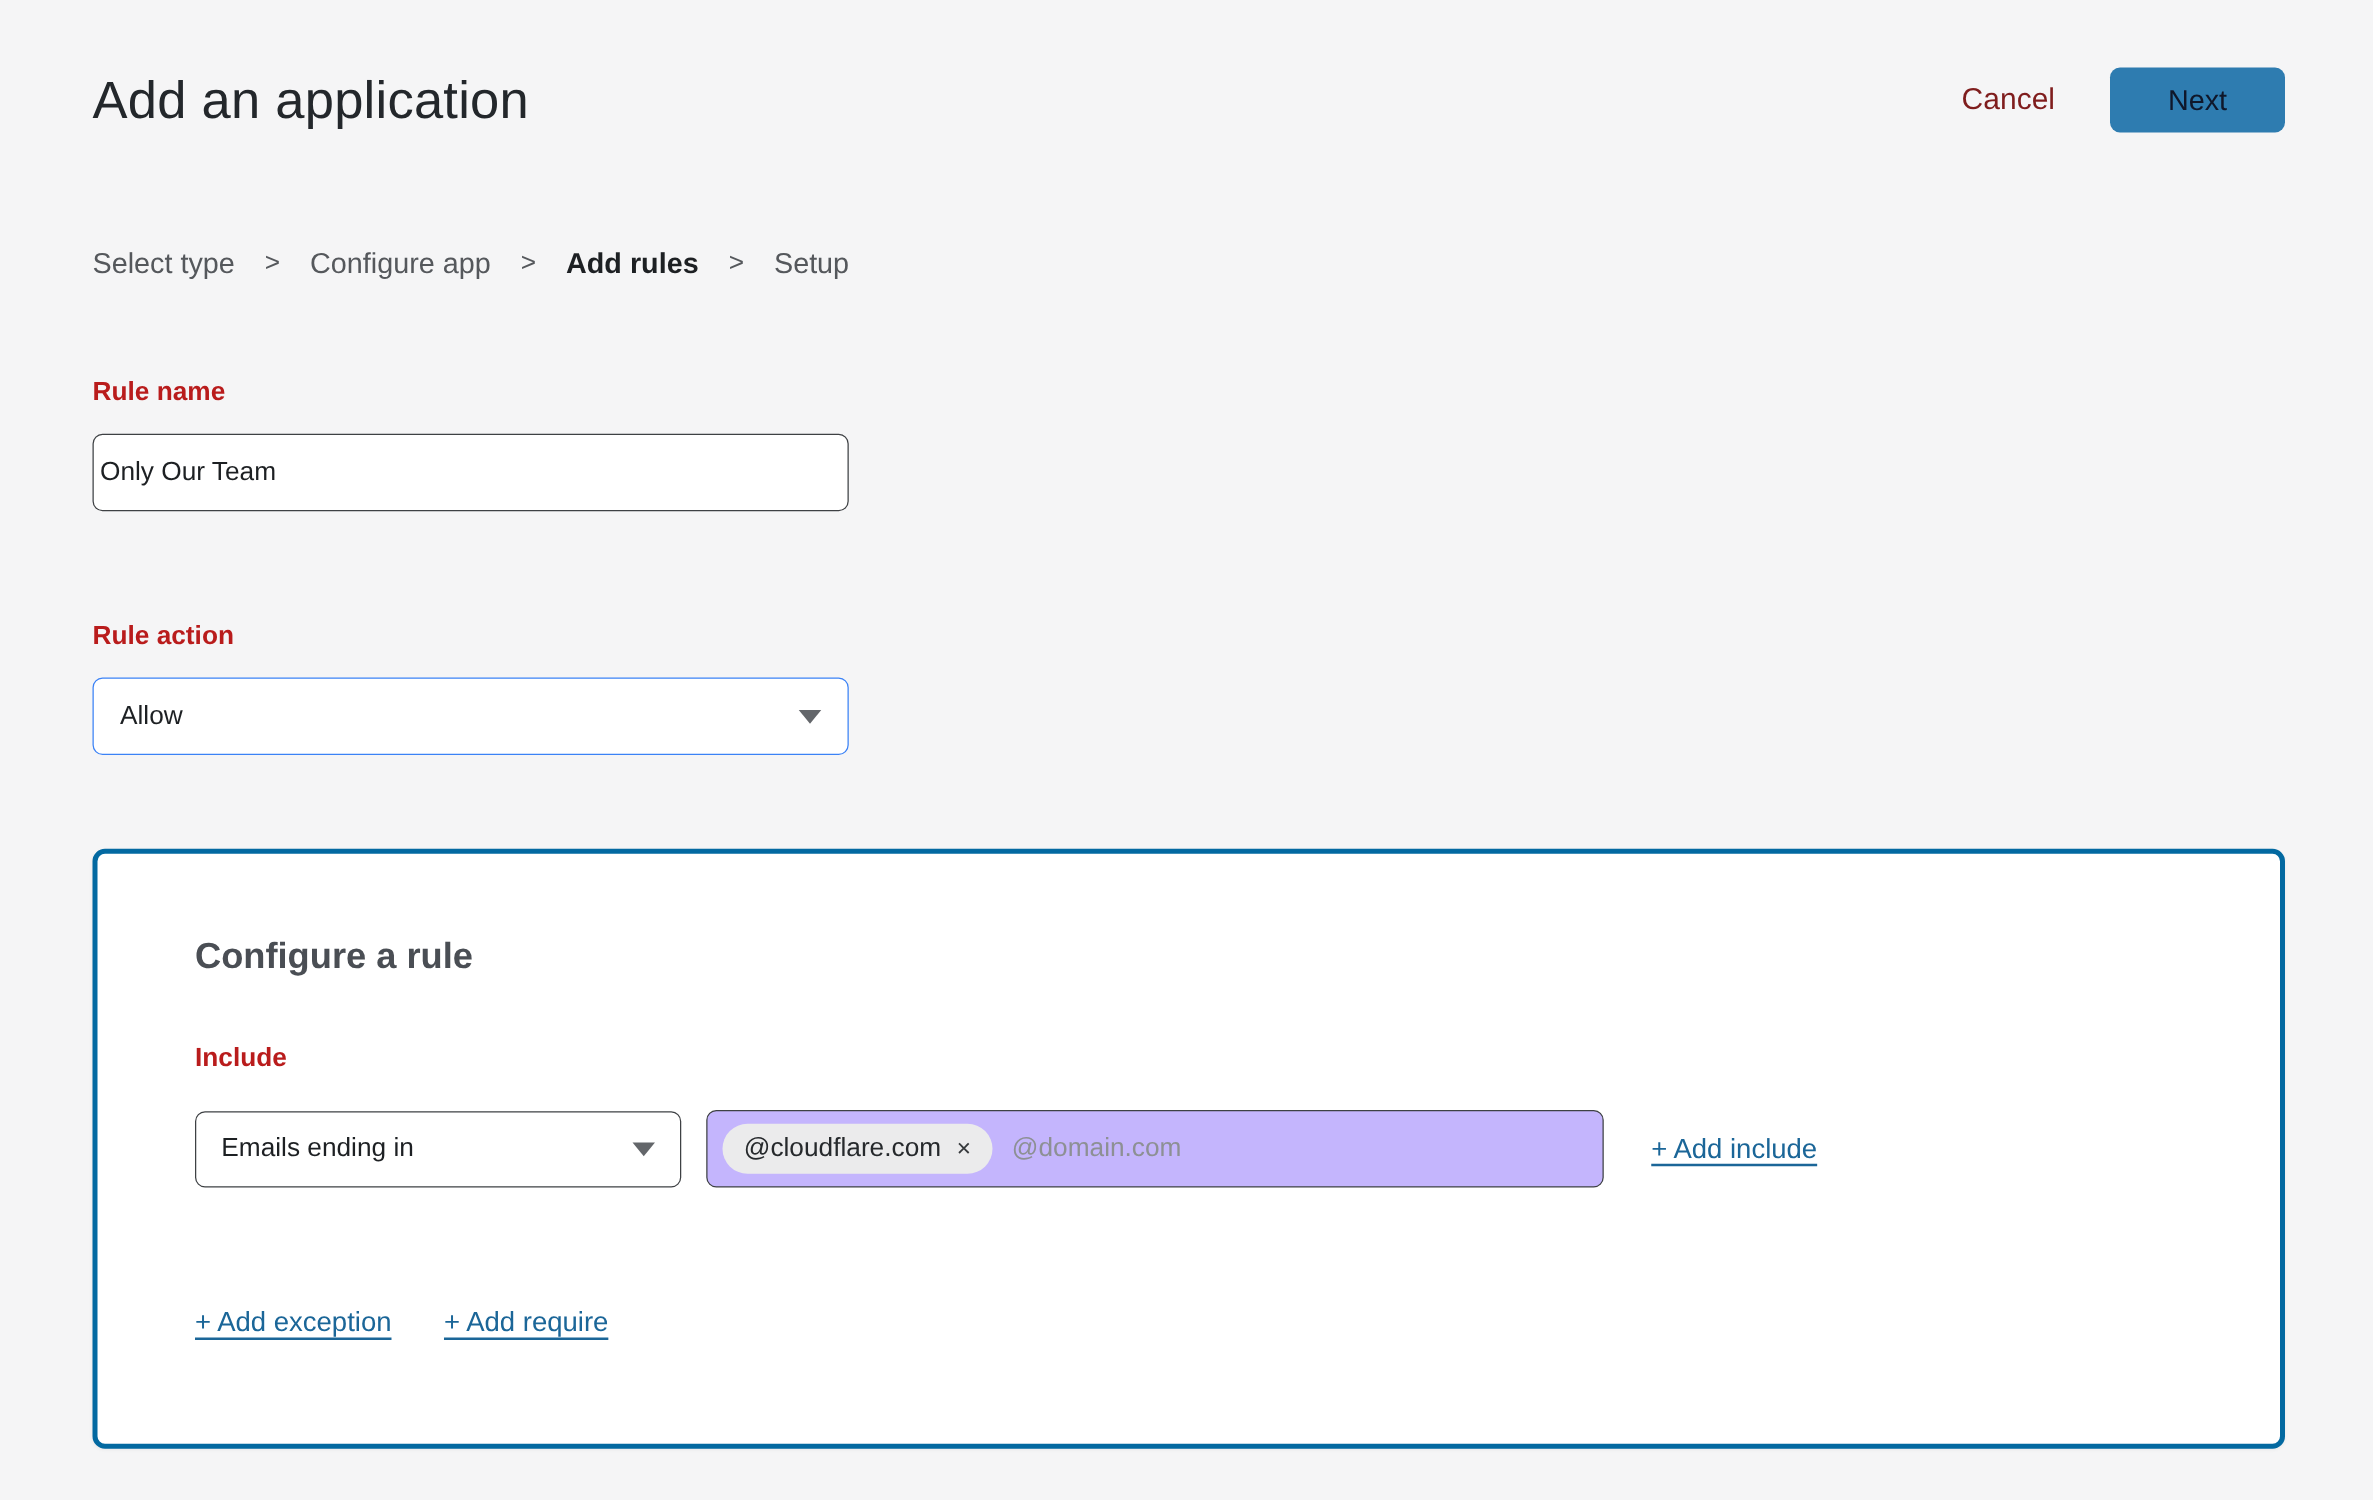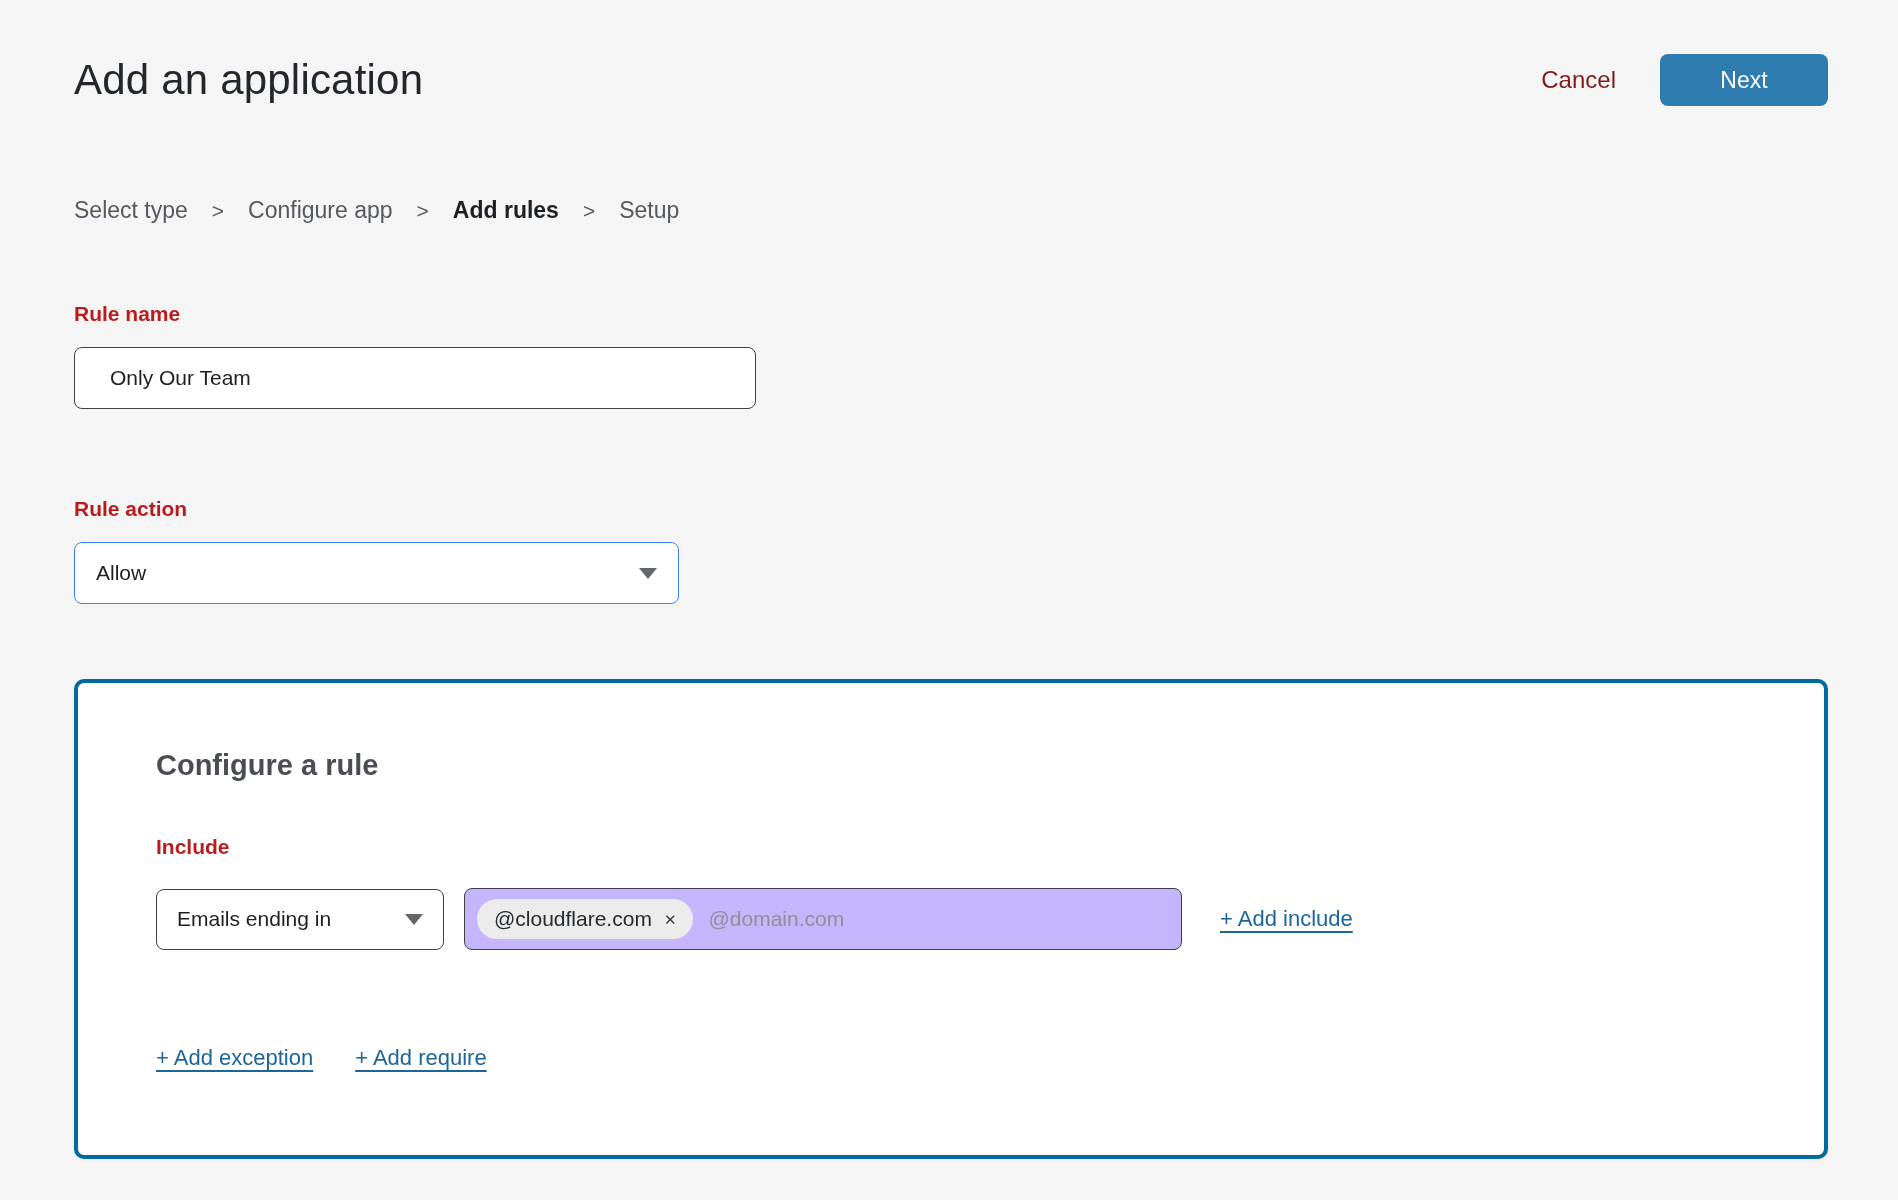--- a/index.html
+++ b/index.html
@@ -11,39 +11,39 @@
     overflow: hidden;
   }
   .page { padding: 54px 70px 0 74px; }
 
   
   .header-row { display: flex; justify-content: space-between; align-items: center; height: 52px; }
   .page-title { font-size: 42px; font-weight: 400; color: #23272b; line-height: 52px; letter-spacing: 0.2px; }
   .header-actions { display: flex; align-items: center; gap: 44px; }
   .cancel-link { font-size: 24px; color: #7f1d1d; text-decoration: none; cursor: pointer; }
   .next-button {
-    width: 168px; height: 52px; border: none; border-radius: 8px;
-    background: #2e7cb0; color: #ffffff; font-size: 23px;
+    width: 140px; height: 52px; border: none; border-radius: 8px;
+    background: #2e7cb0; color: #0f172a; font-size: 23px;
     font-family: inherit; cursor: pointer;
   }
 
   
   .breadcrumb { display: flex; align-items: center; gap: 24px; margin-top: 91px; font-size: 23px; line-height: 27px; color: #55585c; }
   .breadcrumb .crumb { cursor: default; }
   .breadcrumb .crumb.active { color: #1d2023; font-weight: 700; }
   .breadcrumb .sep { color: #55585c; font-size: 21px; }
 
   
   .field-label { font-size: 21px; font-weight: 700; color: #b91c1c; line-height: 26px; }
   .rule-name-label { margin-top: 77px; }
   .rule-action-label { margin-top: 87px; }
   .text-input {
-    display: block; margin-top: 20px; width: 682px; height: 62px;
+    display: block; margin-top: 20px; width: 605px; height: 62px;
     border: 1px solid #3e4144; border-radius: 8px; background: #ffffff;
-    font-size: 21px; font-family: inherit; color: #1d2023; padding: 0 35px; outline: none;
+    font-size: 21px; font-family: inherit; color: #1d2023; padding: 0 5px; outline: none;
   }
   .select-box {
     margin-top: 20px; width: 605px; height: 62px;
     border: 1px solid #3b82f6; border-radius: 8px; background: #ffffff;
     display: flex; align-items: center; justify-content: space-between;
     padding: 0 21px; font-size: 21px; color: #1d2023; cursor: pointer;
   }
   .caret-down {
     width: 0; height: 0;
     border-left: 9px solid transparent; border-right: 9px solid transparent;
@@ -55,21 +55,21 @@
     margin-top: 75px; width: 1754px;
     background: #ffffff; border: 4px solid #0369a1; border-radius: 10px;
     box-shadow: 0 1px 3px rgba(0,0,0,0.05);
     padding: 67px 60px 84px 78px;
   }
   .card-title { font-size: 29px; font-weight: 700; color: #4a4e54; line-height: 31px; }
   .include-label { margin-top: 53px; }
 
   .include-row { display: flex; align-items: center; margin-top: 28px; }
   .criteria-select {
-    width: 288px; height: 61px; margin-top: 0;
+    width: 389px; height: 61px; margin-top: 0;
     border: 1px solid #3e4144; border-radius: 8px; background: #ffffff;
     display: flex; align-items: center; justify-content: space-between;
     padding: 0 20px; font-size: 21px; color: #1d2023; cursor: pointer;
   }
   .chip-input {
     margin-left: 20px; width: 718px; height: 62px;
     border: 1px solid #3e4144; border-radius: 8px; background: #c4b5fd;
     display: flex; align-items: center; padding: 0 12px; cursor: text;
   }
   .chip {

